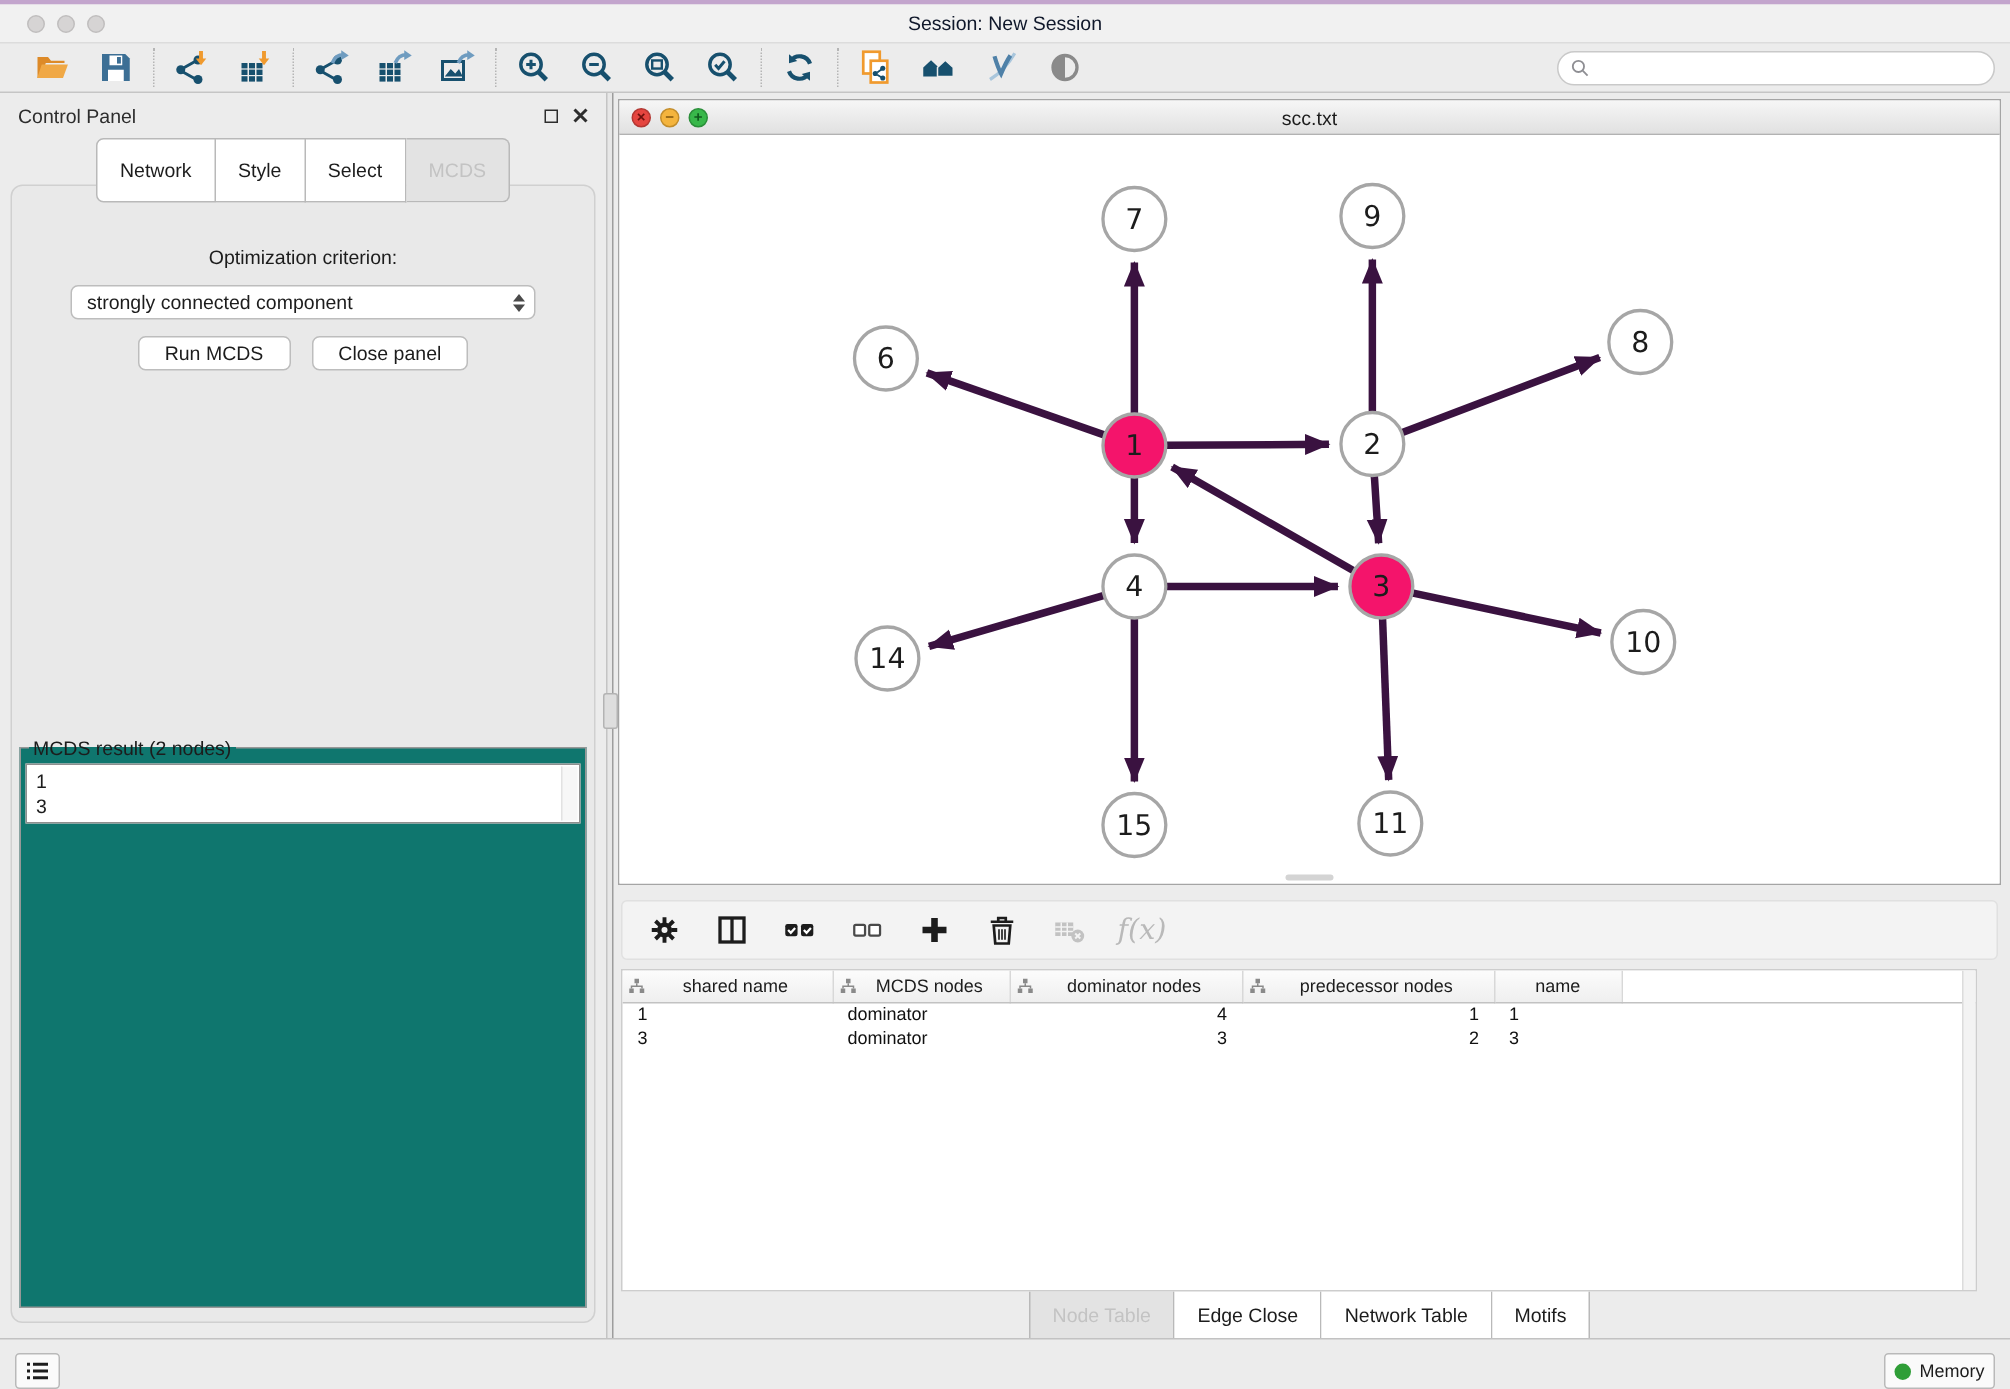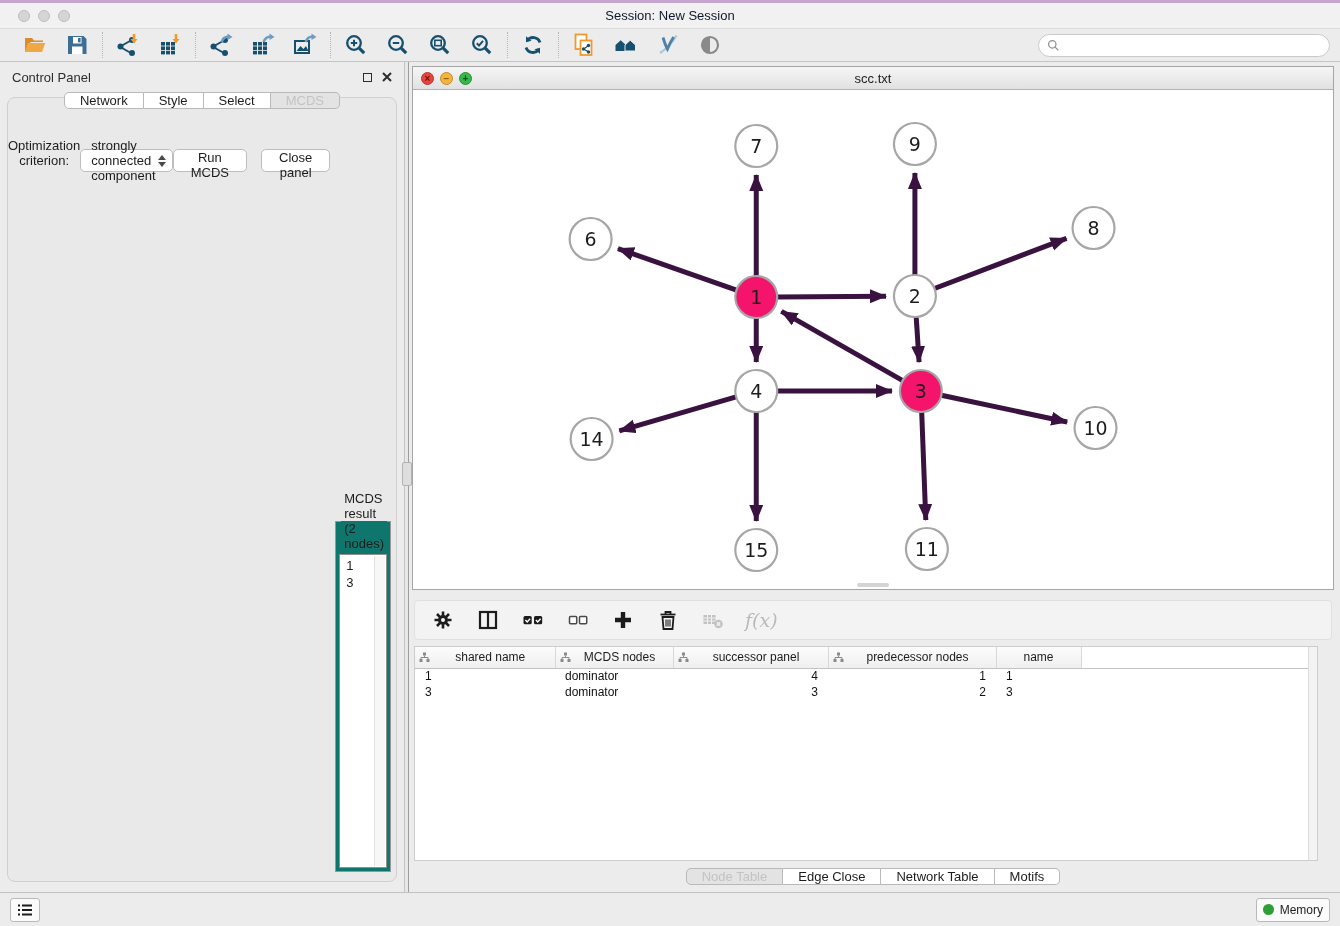--- a/index.html
+++ b/index.html
@@ -30,26 +30,26 @@
 
   
   .control-panel { width:404px; flex:none; display:flex; flex-direction:column; }
   .panel-hdr { height:30px; display:flex; align-items:center; padding:0 12px;text-align:right; }
   .panel-hdr .ph-title { font-size:13px; color:#2d2d2d; }
   .ph-icons { margin-left:auto; display:flex; align-items:center; gap:10px; }
   .float-box { width:9px; height:9px; border:1.6px solid #2d2d2d; display:inline-block; }
   .close-x { width:10px; height:10px; }
   .cp-tabs { display:flex; justify-content:center; position:relative; z-index:2; margin-bottom:-12px; }
   .seg { background:#fff; border:1px solid #b9b9b9; border-left:none; font-size:13px; color:#1c1c1c;
-         padding:0 15px; line-height:15px; }
+         padding:13px 15px; line-height:15px; }
   .seg:first-child { border-left:1px solid #b9b9b9; border-radius:5px 0 0 5px; }
   .seg:last-child { border-radius:0 5px 5px 0; }
   .seg.active { background:#e3e3e3; color:#c3c3c3; }
   .cp-content { flex:1; margin:0 7px 10px 7px; background:#e9e9e9; border:1px solid #d0d0d0; border-radius:8px;
-                display:flex; flex-direction:row; padding-top:40px; min-height:0; }
+                display:flex; flex-direction:column; padding-top:40px; min-height:0; }
   .opt-label { text-align:center; font-size:13px; color:#1c1c1c; }
   .dropdown { margin:11px auto 0 auto; width:310px; height:23px; background:#fff; border:1px solid #bdbdbd;
               border-radius:5px; display:flex; align-items:center; padding:0 6px 0 10px; }
   .dropdown .dd-value { font-size:13px; color:#1c1c1c; flex:1; }
   .chev { display:flex; flex-direction:column; gap:2px; align-items:center; }
   .chev i { width:0; height:0; border-left:4px solid transparent; border-right:4px solid transparent; display:block; }
   .chev .up { border-bottom:5px solid #4a4a4a; }
   .chev .dn { border-top:5px solid #4a4a4a; }
   .btn-row { display:flex; justify-content:center; gap:14px; margin-top:11px; }
   .pbtn { background:#fff; border:1px solid #bdbdbd; border-radius:5px; height:23px; padding:0 17px;
@@ -95,21 +95,21 @@
                   border-bottom:1px solid #c2c2c2; font-weight:normal; font-size:12px; color:#1c1c1c; padding:0; }
   .datatable th.nohdr { background:#fff; border-right:none; border-bottom:1px solid #c2c2c2; }
   .th-inner { display:flex; align-items:center; padding:0 4px; }
   .th-inner .th-label { flex:1; text-align:center; }
   .datatable td { height:16px; font-size:12px; color:#111; padding:0 10px; white-space:nowrap; overflow:hidden; }
   .al { text-align:left; } .ar { text-align:right; }
   .tp-vtrack { position:absolute; top:0; right:0; bottom:0; width:9px; background:#f3f3f3; border-left:1px solid #dcdcdc; }
   .tp-tabs { height:31px; flex:none; display:flex; justify-content:center; align-items:center; }
 
   
-  .statusbar { height:34px; flex:none; border-top:1px solid #c2c2c2; display:flex; align-items:center; padding:0 10px; background:#ececec; }
+  .statusbar { height:34px; flex:none; border-top:1px solid #c2c2c2; display:flex; align-items:flex-end; padding:0 10px; background:#ececec; }
   .sb-btn { height:24px; background:#fafafa; border:1px solid #b9b9b9; border-radius:3px; display:flex;
             align-items:center; justify-content:center; padding:0 6px; gap:6px; font-size:12px; color:#1c1c1c; font-family:inherit; }
   .mem-dot { width:11px; height:11px; border-radius:50%; background:#2f9e37; display:inline-block; }
   .sb-right { margin-left:auto; }
 </style>
 </head>
 <body>
 
 <div class="app">
   <div class="desktop-strip"></div>
@@ -506,21 +506,21 @@
                     </span>
                   </th>
                   <th>
                     <span class="th-inner">
                       <svg width="11" height="11" viewBox="0 0 11 11">
                         <rect x="4" y="0.5" width="3" height="3" fill="#8a8a8a"></rect>
                         <rect x="0.5" y="7" width="3" height="3" fill="#8a8a8a"></rect>
                         <rect x="7.5" y="7" width="3" height="3" fill="#8a8a8a"></rect>
                         <path d="M5.5 3.5v2M2 7V5.5h7V7" stroke="#8a8a8a" fill="none"></path>
                       </svg>
-                      <span class="th-label">successor panel</span>
+                      <span class="th-label">dominator nodes</span>
                     </span>
                   </th>
                   <th>
                     <span class="th-inner">
                       <svg width="11" height="11" viewBox="0 0 11 11">
                         <rect x="4" y="0.5" width="3" height="3" fill="#8a8a8a"></rect>
                         <rect x="0.5" y="7" width="3" height="3" fill="#8a8a8a"></rect>
                         <rect x="7.5" y="7" width="3" height="3" fill="#8a8a8a"></rect>
                         <path d="M5.5 3.5v2M2 7V5.5h7V7" stroke="#8a8a8a" fill="none"></path>
                       </svg>

